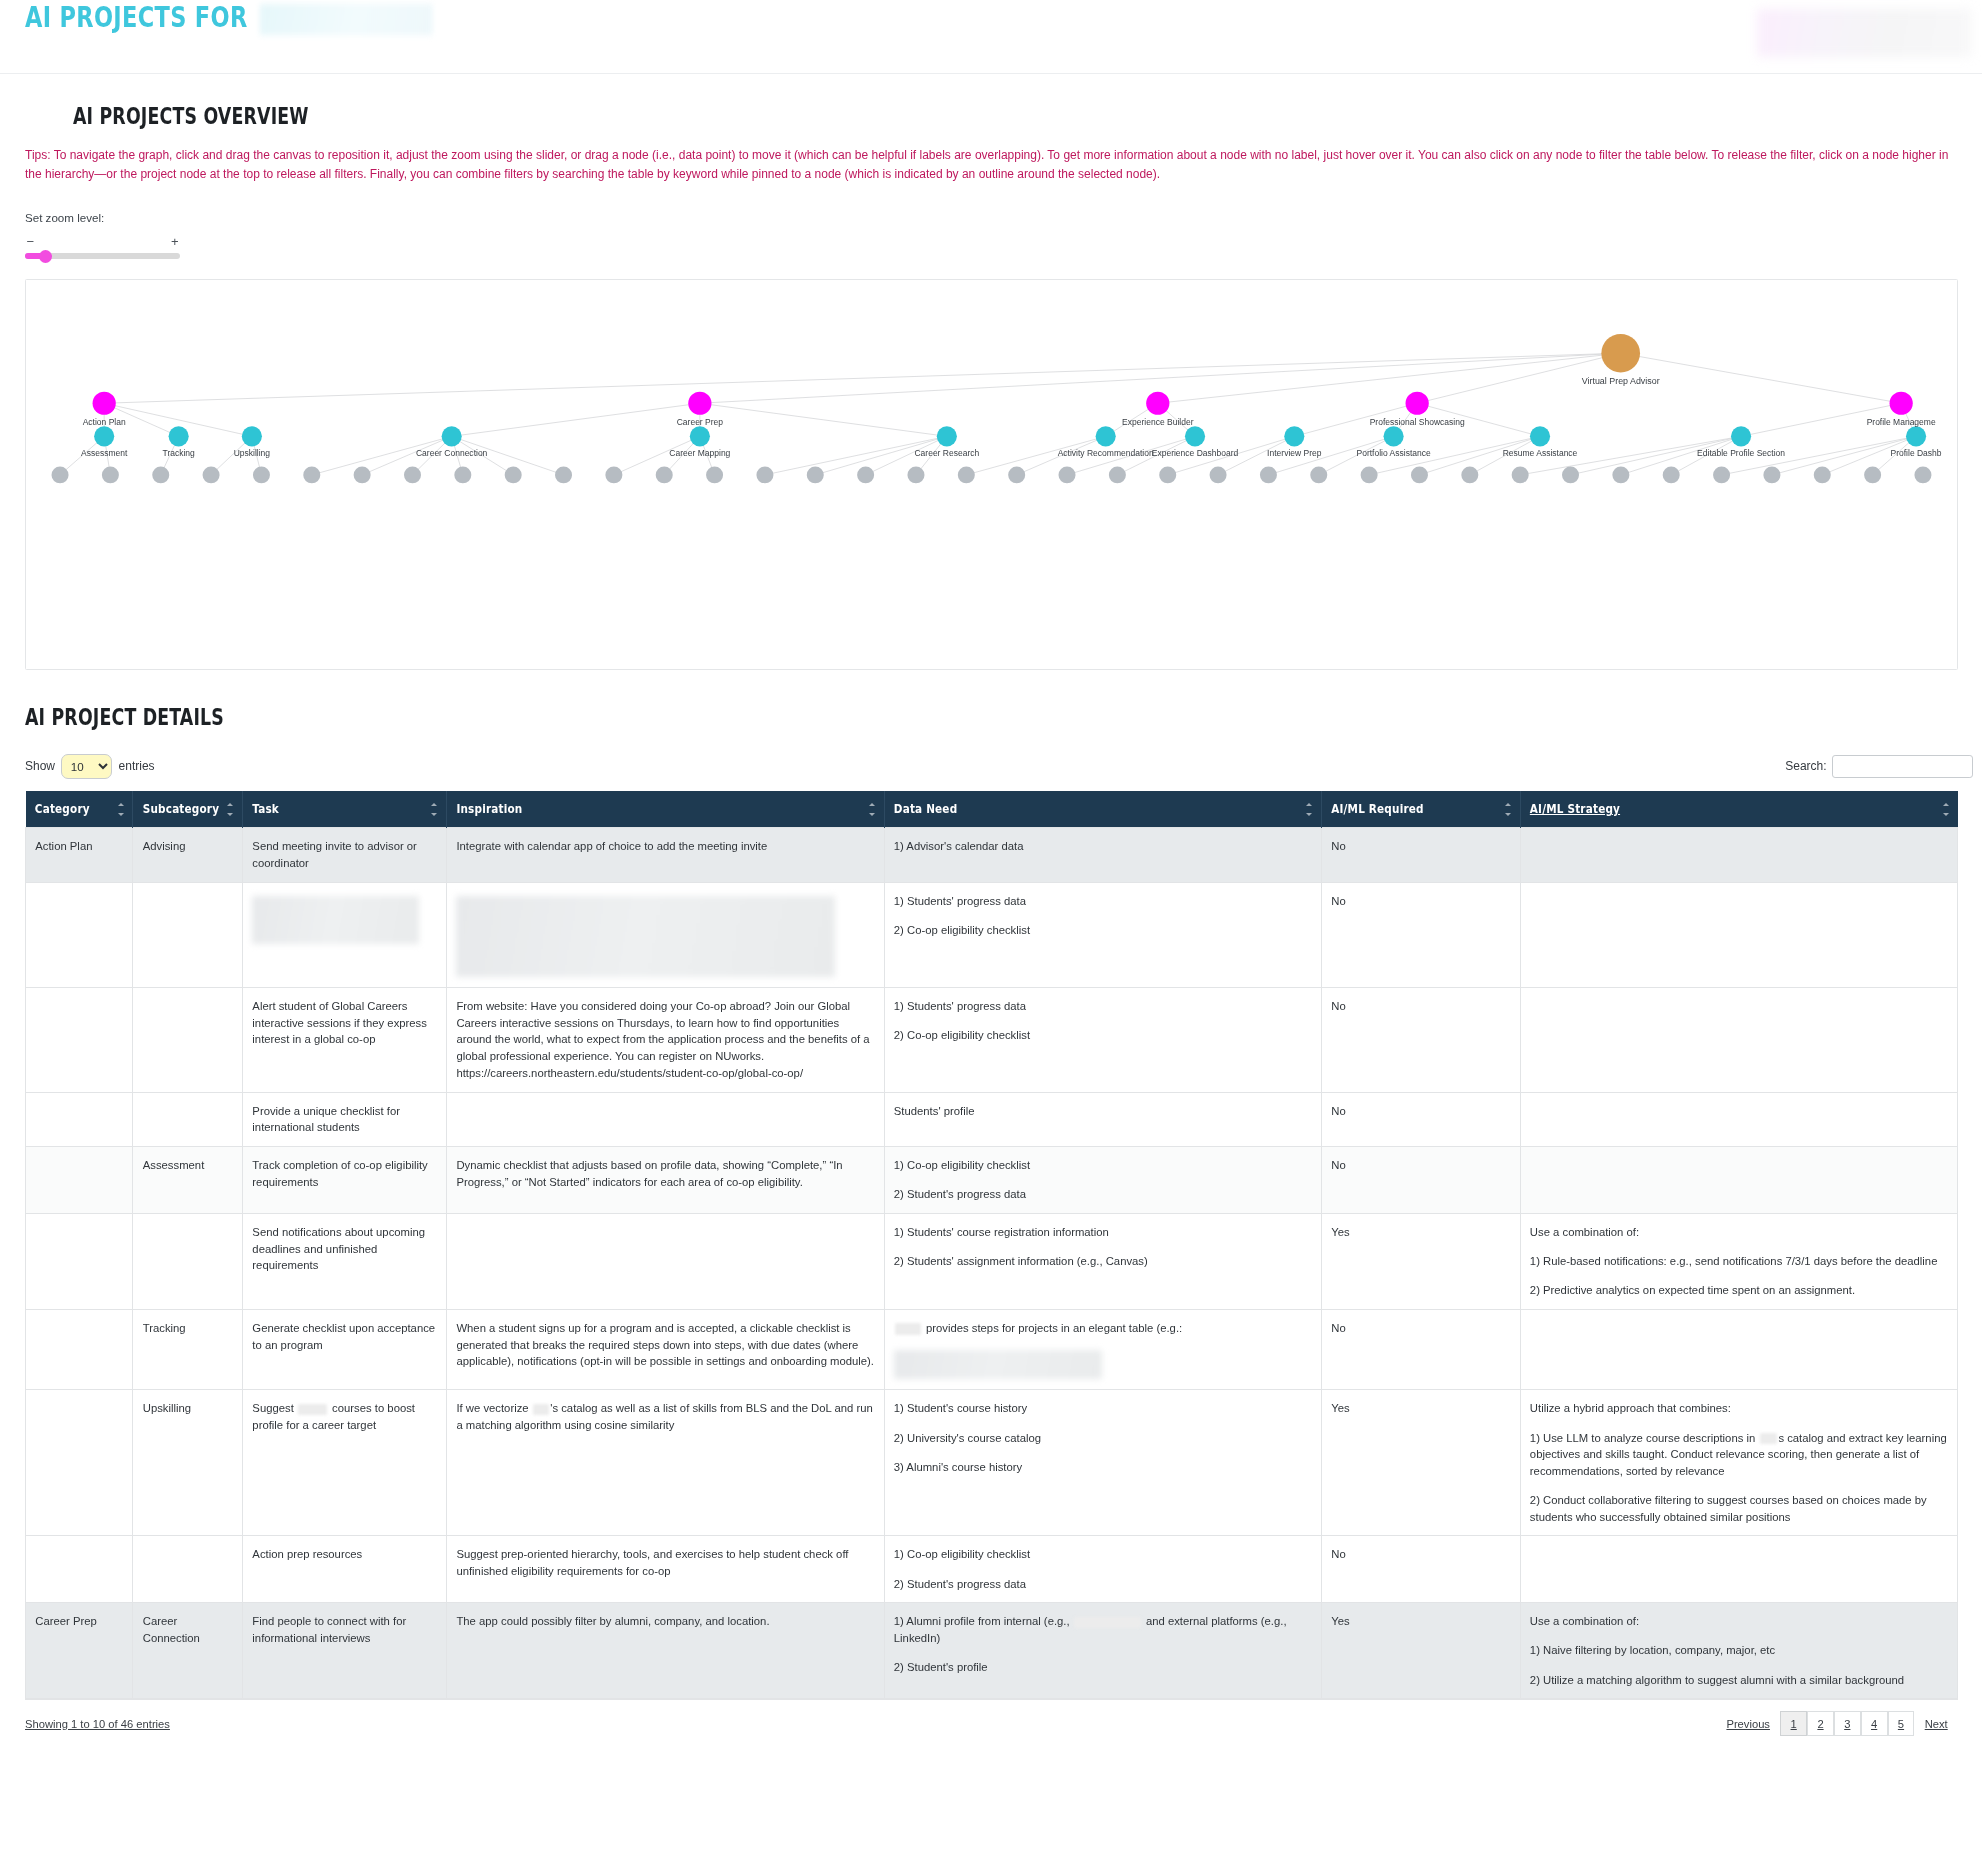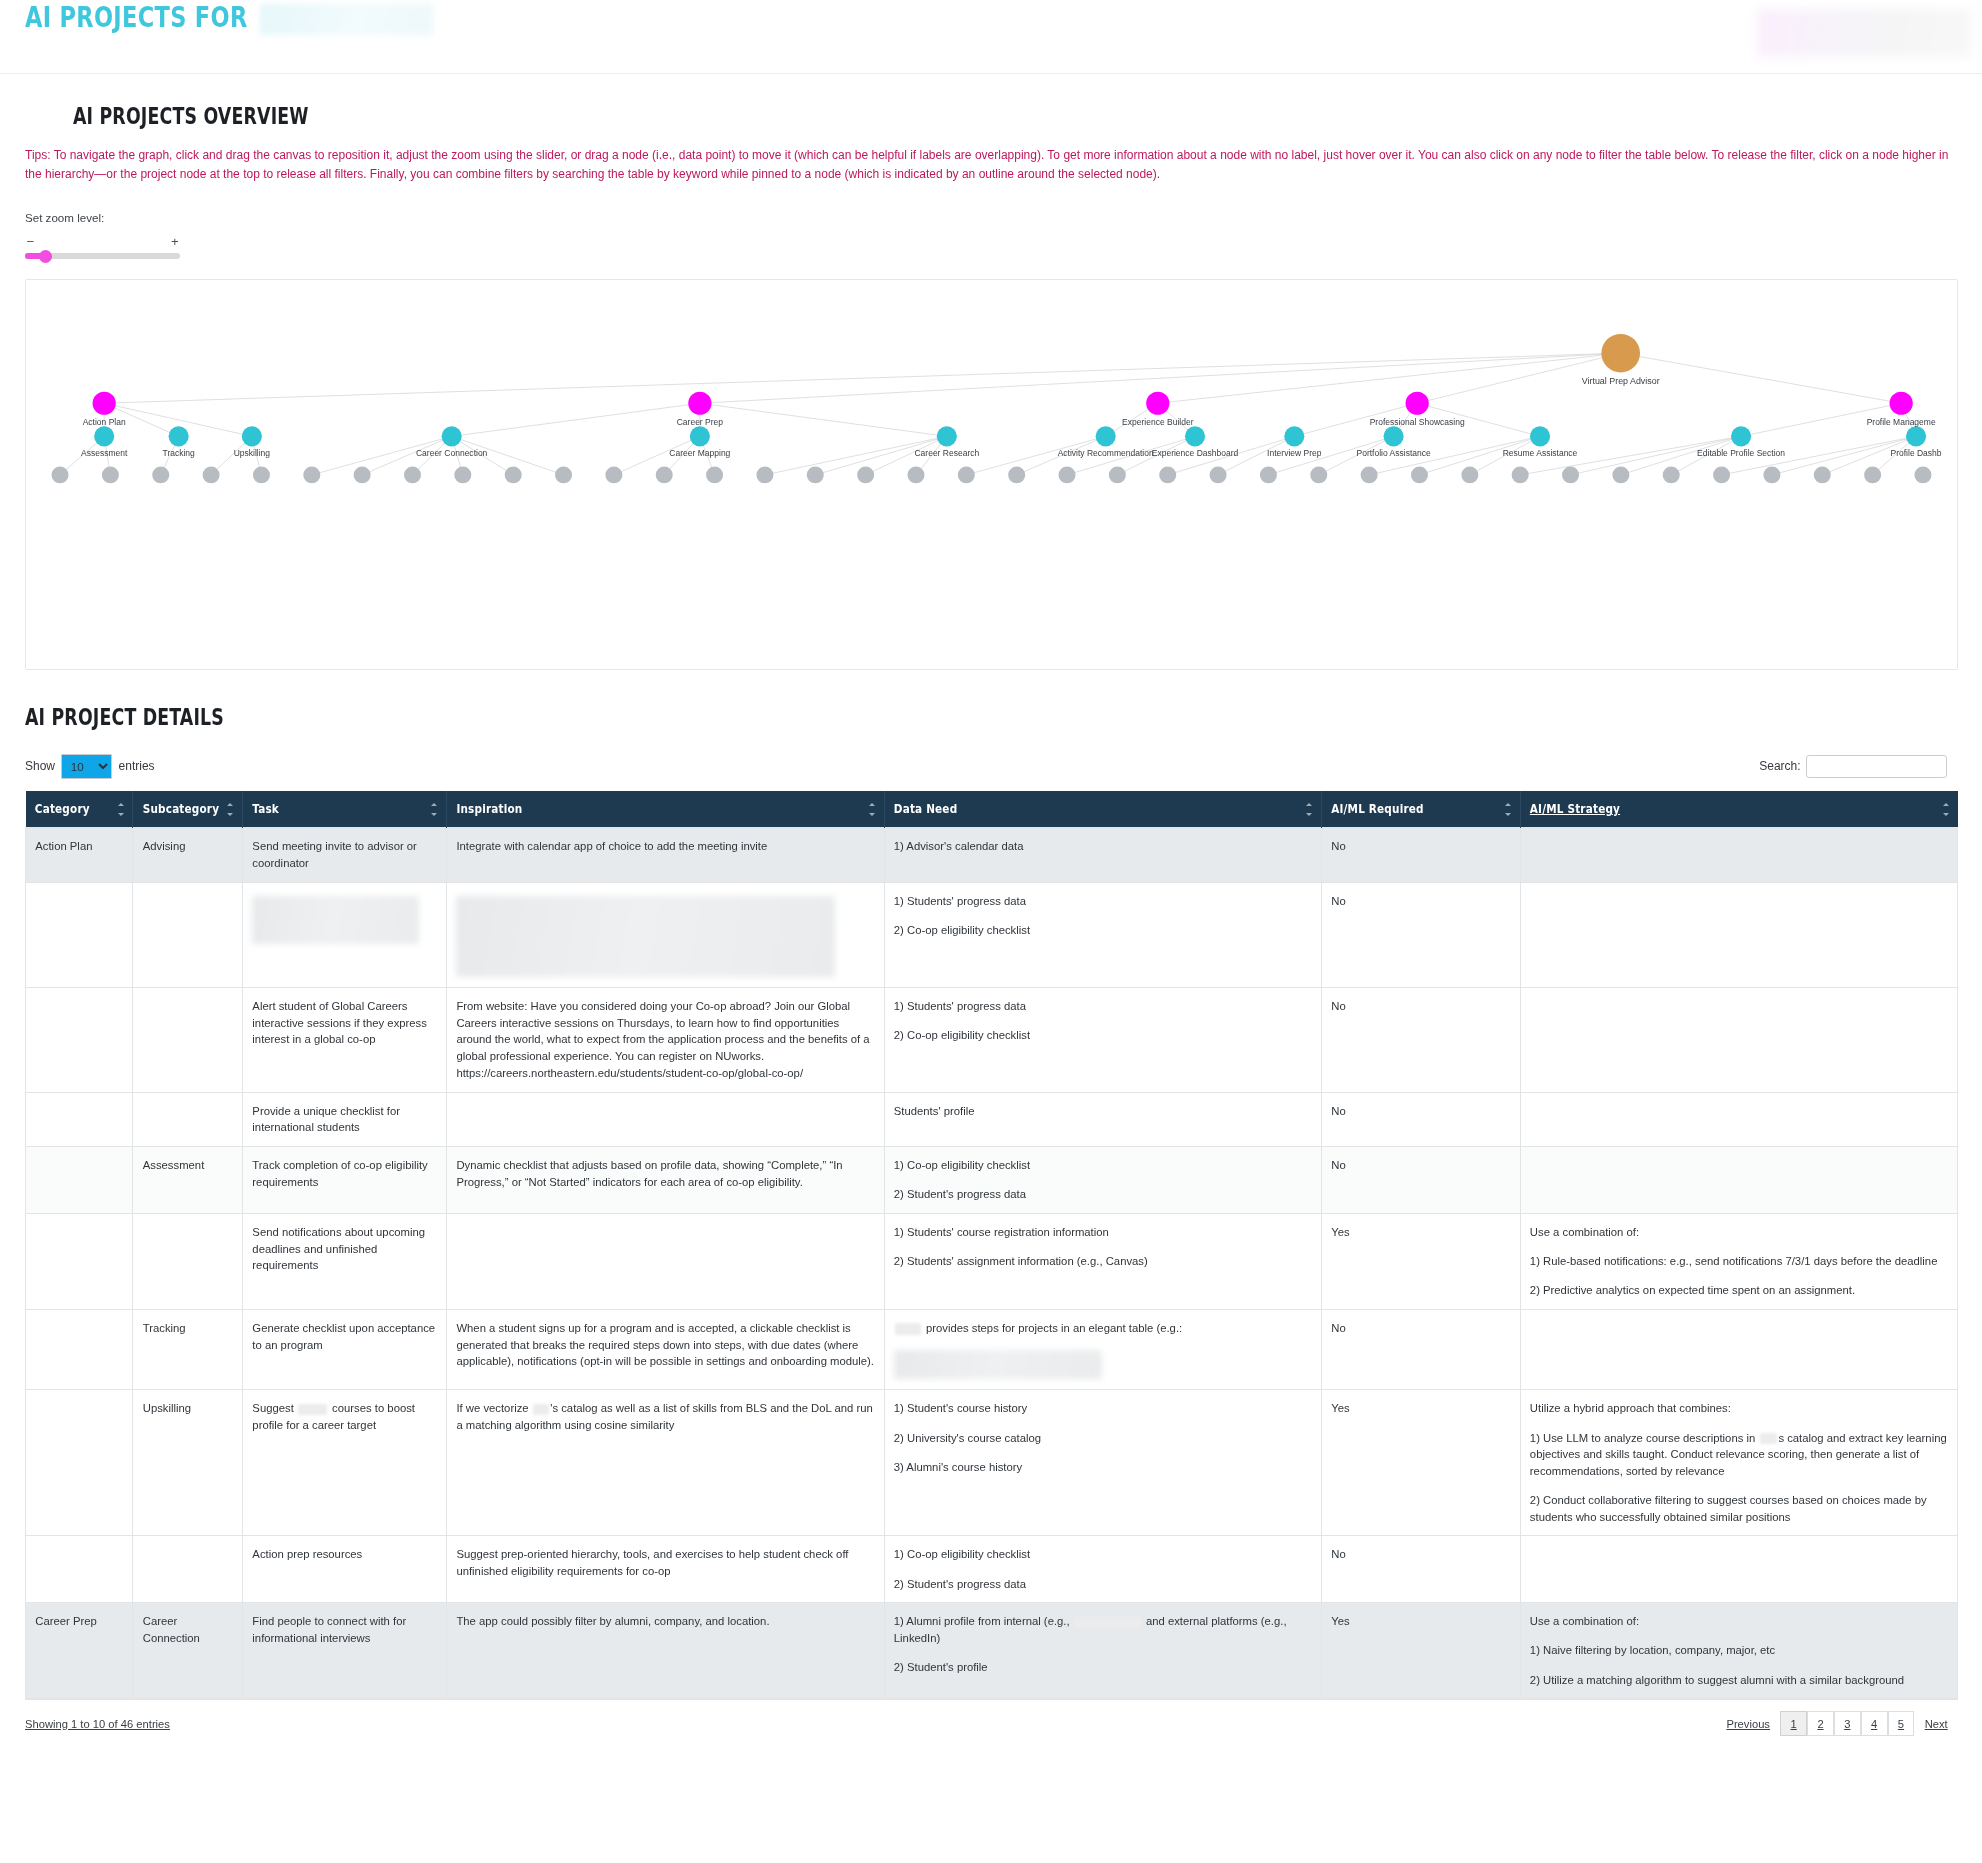--- a/index.html
+++ b/index.html
@@ -110,29 +110,29 @@
     overflow: hidden;
   }
   .graph-box svg { position: absolute; inset: 0; width: 100%; height: 100%; }
   .nlabel { font-family: "Liberation Sans", sans-serif; font-size: 11px; fill: #3b4046; }
   .nlabel-root { font-size: 11.5px; }
 
   
   .details-head { padding: 34px 0 0 25px; }
 
   .table-controls {
-    margin: 22px 36px 0 25px;
+    margin: 22px 10px 0 25px;
     display: flex; align-items: center; justify-content: space-between;
     height: 28px;
   }
   .show-entries { font-size: 12px; color: #34393f; display:flex; align-items:center; gap:6.2px; }
   .show-entries select {
     font-family: "Liberation Sans", sans-serif;
     font-size: 11.6px; padding: 3.1px 4.6px; height: 25px;
-    border: 0.8px solid #c8ccd0; border-radius: 1px; background: #0ea5e9; color: #2e3338;
+    border: 0.8px solid #c8ccd0; border-radius: 7px; background: #fef9c3; color: #2e3338;
   }
   .search-wrap { font-size: 12px; color: #34393f; display:flex; align-items:center; gap:5.4px; }
   .search-wrap input {
     font-family: "Liberation Sans", sans-serif;
     width: 141px; height: 23px; border: 0.8px solid #c8ccd0;
     border-radius: 3.1px; padding: 0 6.2px; font-size: 11px; background:#fff;
   }
 
   
   table.dt {

